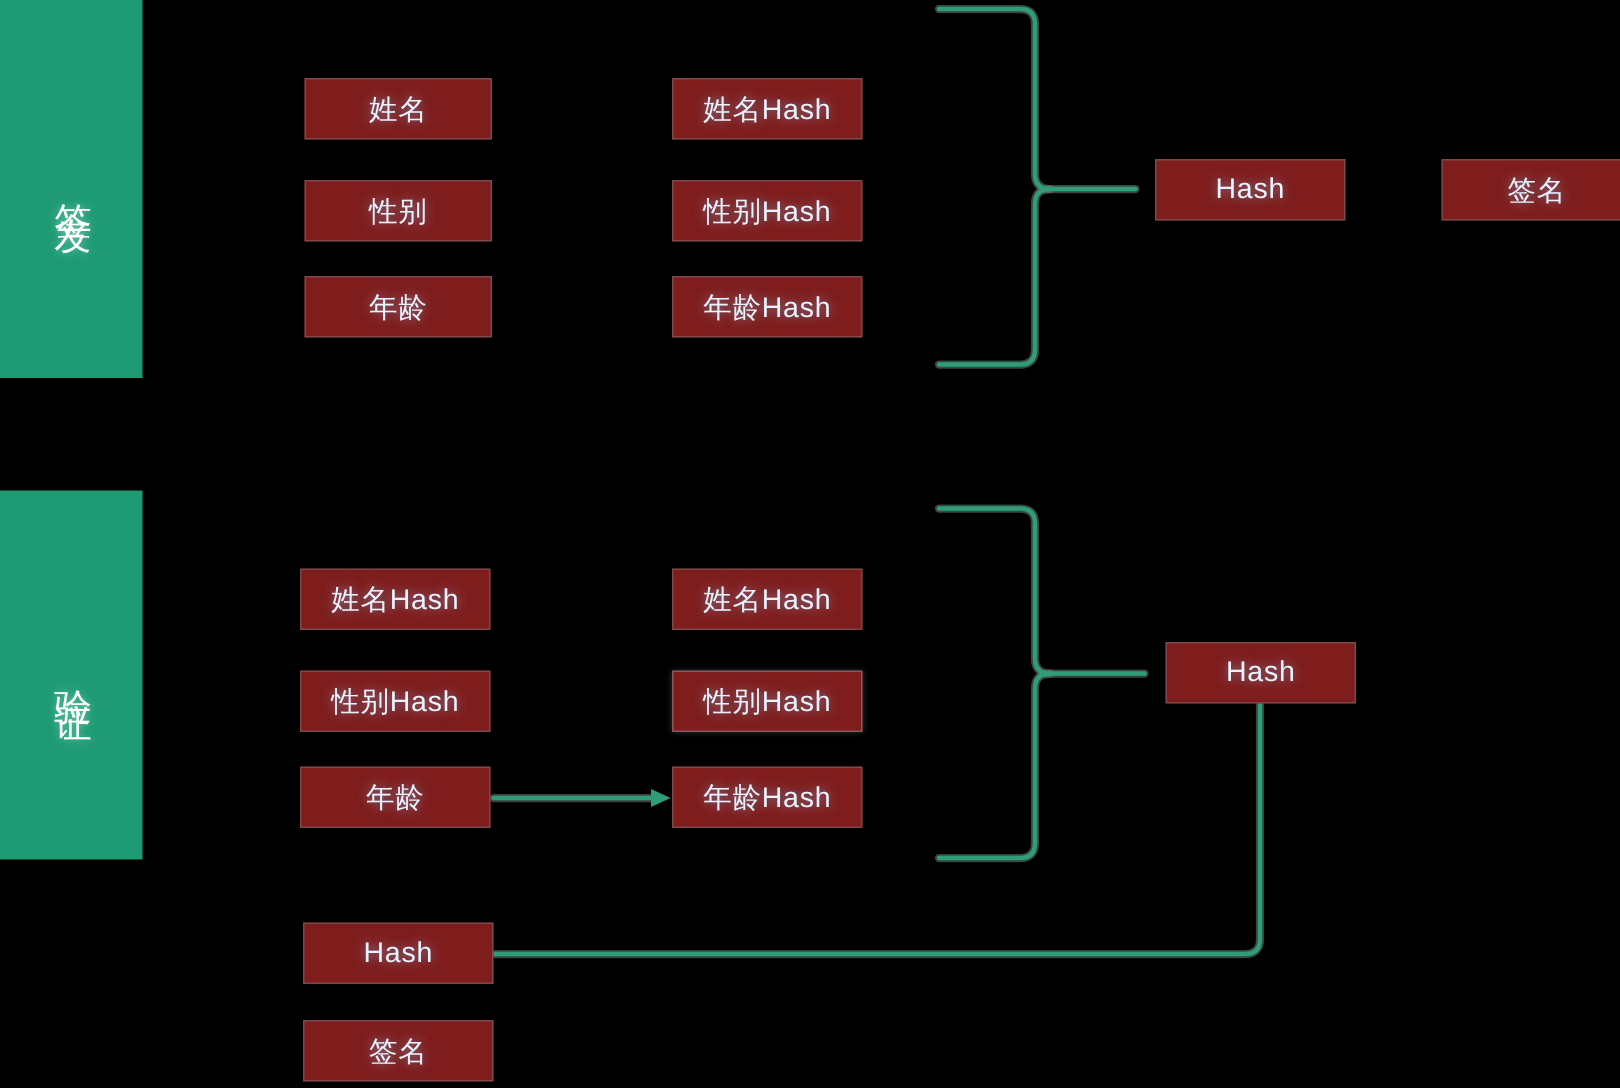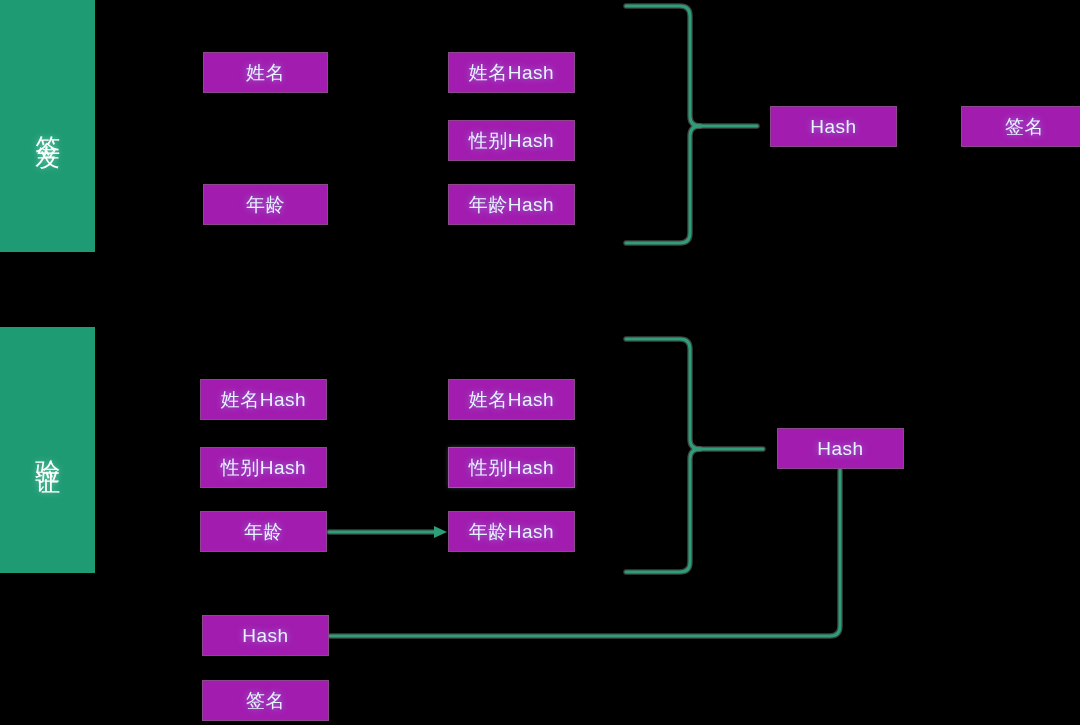--- a/index.html
+++ b/index.html
@@ -31,21 +31,21 @@
     text-orientation: upright;
     font-size: 25px;
     letter-spacing: 10px;
     line-height: 1.25;
     color: #ffffff;
     text-shadow: 0 0 6px rgba(190,255,230,0.45);
     user-select: none;
   }
   .node {
     position: absolute;
-    background: #a21caf;
+    background: #7f1d1d;
     color: #e8f3ff;
     display: flex;
     align-items: center;
     justify-content: center;
     font-size: 19px;
     letter-spacing: 0.5px;
     box-sizing: border-box;
     border: 1px solid rgba(120,110,110,0.55);
     text-shadow: 0 0 7px rgba(150,215,255,0.55);
     white-space: nowrap;
@@ -120,20 +120,23 @@
 
     <g>
       <path class="edge-halo" d="M 840 470 L 840 626 Q 840 636 830 636 L 330 636"></path>
       <path class="edge" d="M 840 470 L 840 626 Q 840 636 830 636 L 330 636"></path>
     </g>
   </svg>
 
   <div class="node" style="left:203px; top:52px; width:125px; height:41px;">
     <span>姓名</span>
   </div>
+  <div class="node" style="left:203px; top:120px; width:125px; height:41px;">
+    <span>性别</span>
+  </div>
   <div class="node" style="left:203px; top:184px; width:125px; height:41px;">
     <span>年龄</span>
   </div>
 
   <div class="node" style="left:448px; top:52px; width:127px; height:41px;">
     <span>姓名Hash</span>
   </div>
   <div class="node" style="left:448px; top:120px; width:127px; height:41px;">
     <span>性别Hash</span>
   </div>

